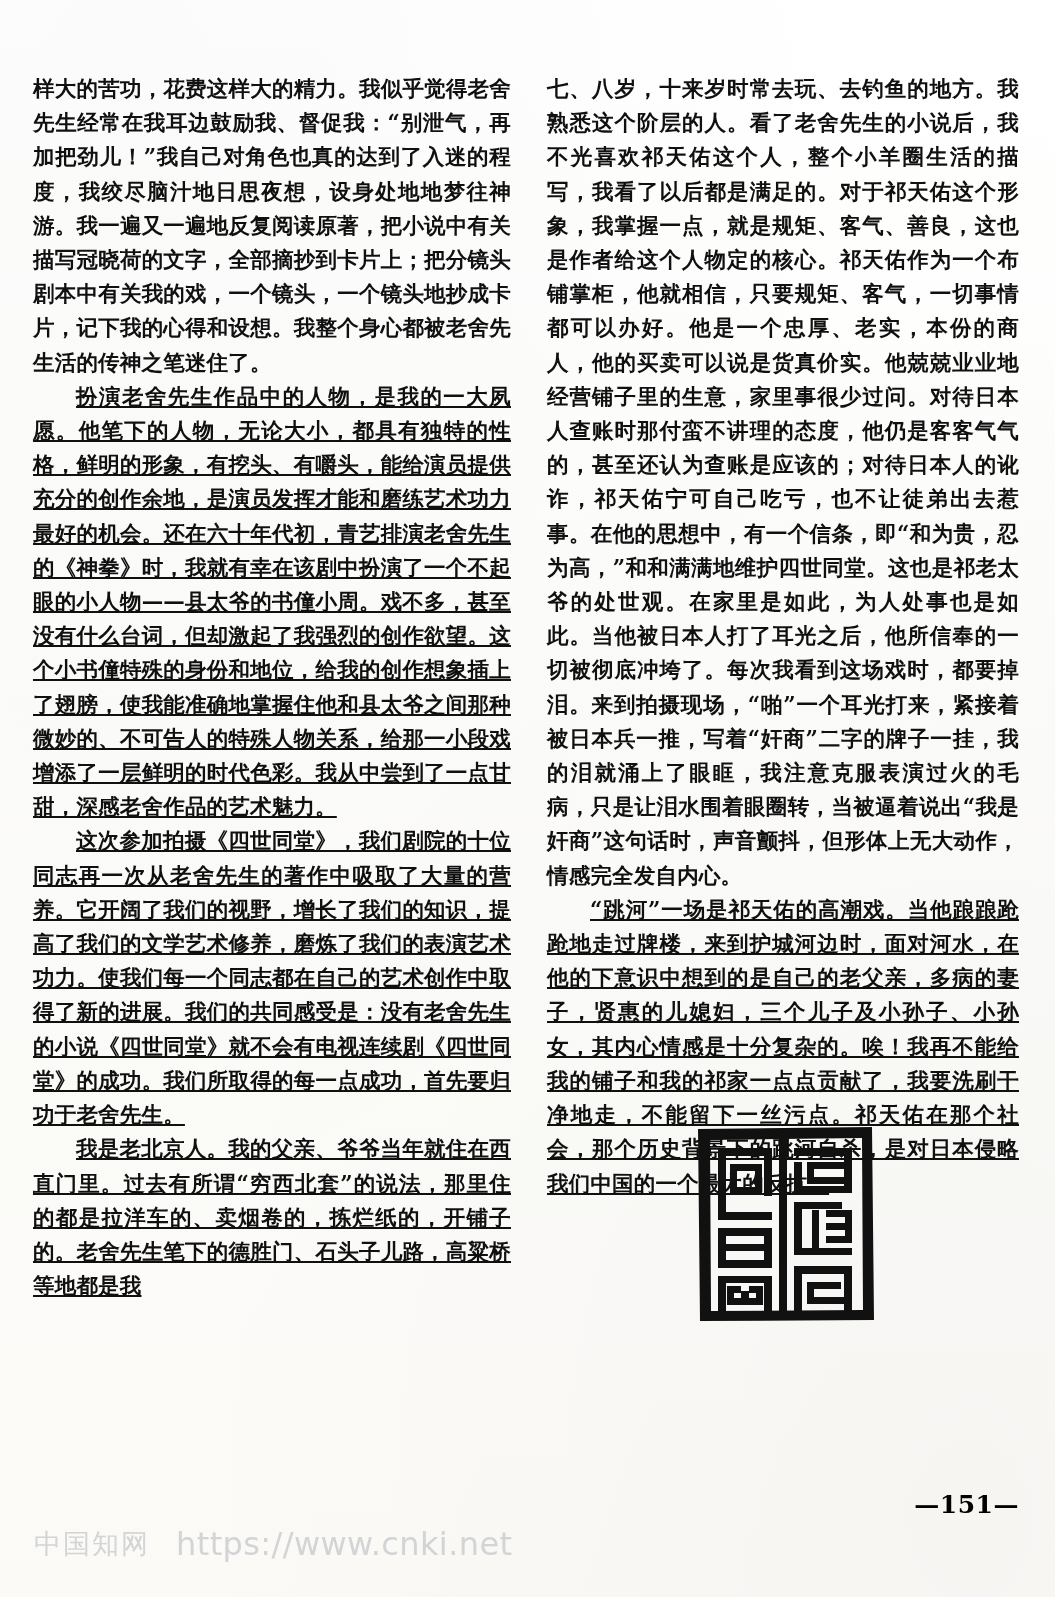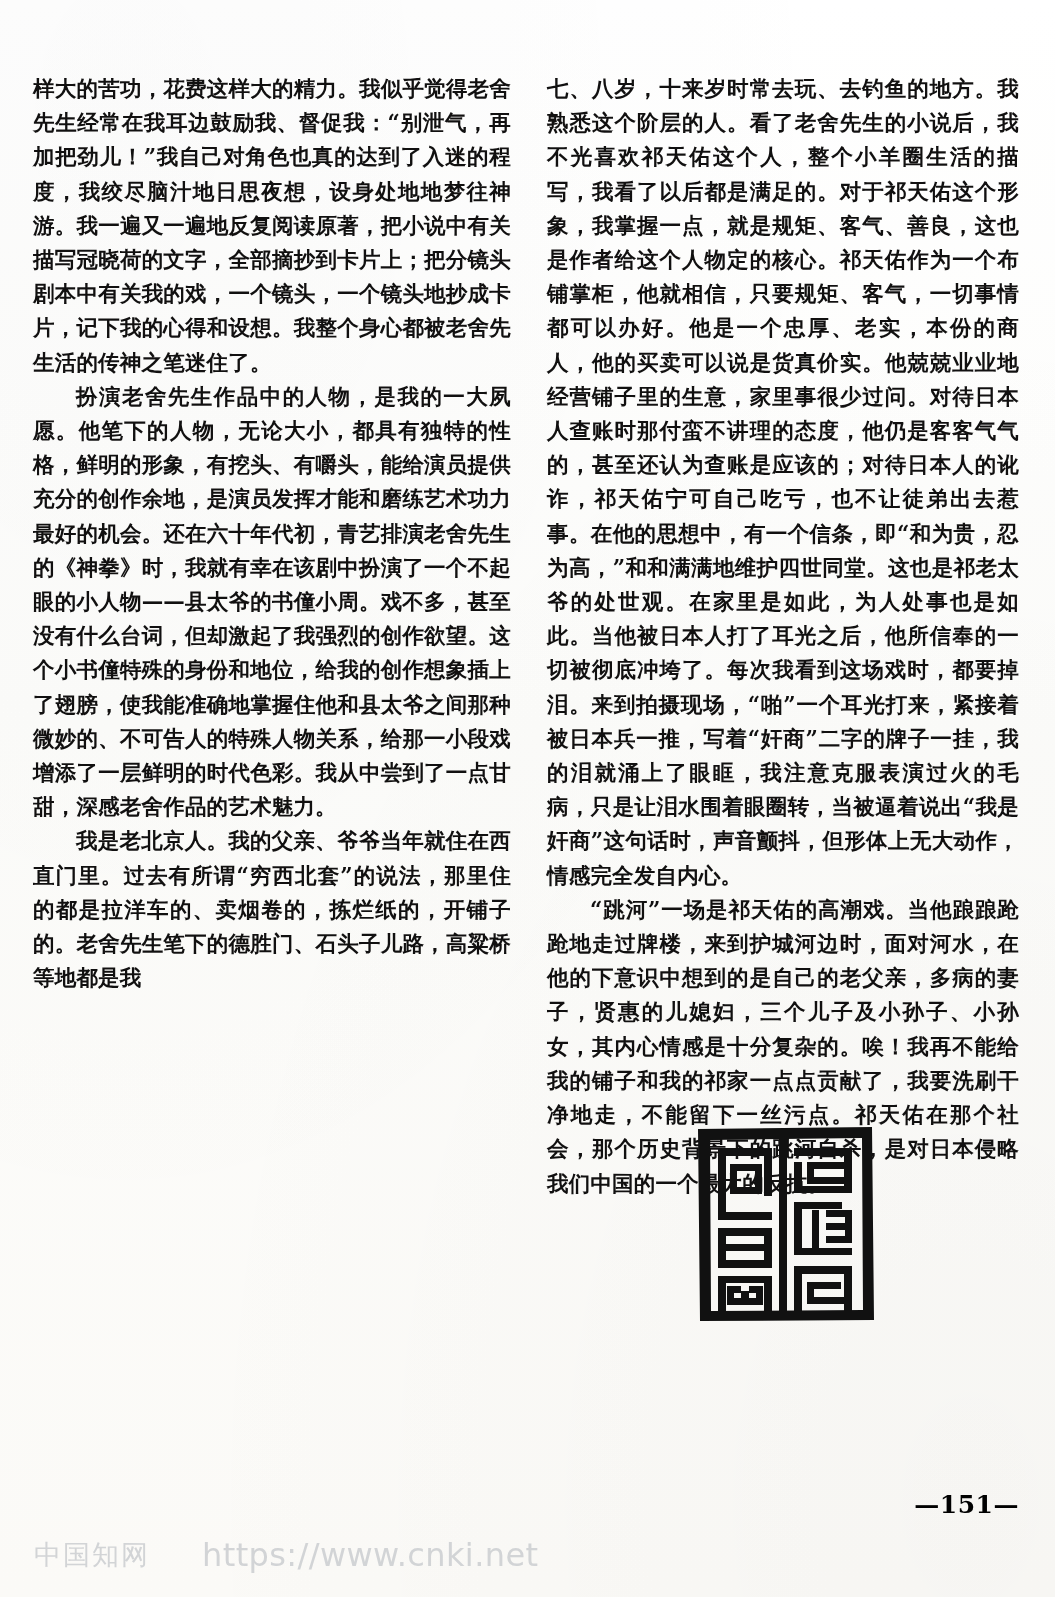--- a/index.html
+++ b/index.html
@@ -53,21 +53,21 @@
     font-size: 21.5px;
     line-height: 34.2px;
     color: #111010;
     text-align: justify;
     text-align-last: left;
     text-justify: inter-character;
     font-weight: 600;
     letter-spacing: 0.2px;
     word-break: break-all;
   }
-  p.body-para.indent { text-indent: 2em; }
+  p.body-para.indent { text-indent: 2em; text-decoration: underline; }
 
   .section-title {
     margin: 40px 0 0 0;
     padding-left: 74px;
     font-family: "DejaVu Sans", "Liberation Sans", sans-serif;
     font-size: 21px;
     font-weight: 700;
     color: #0d0d0d;
     letter-spacing: 1px;
     line-height: 34px;
@@ -103,24 +103,24 @@
     font-size: 25px;
     font-weight: 700;
     color: #000000;
     letter-spacing: 0.5px;
   }
 
   
   .watermark {
     position: absolute;
     left: 34px;
-    bottom: 23px;
+    bottom: 34px;
     display: flex;
     align-items: center;
-    gap: 52px;
+    gap: 26px;
     color: #d2d4d6;
     user-select: none;
   }
   .watermark .wm-cn {
     font-family: "DejaVu Sans", "Liberation Sans", sans-serif;
     font-size: 27px;
     letter-spacing: 2px;
   }
   .watermark .wm-url {
     font-family: "DejaVu Sans", "Liberation Sans", sans-serif;
@@ -135,20 +135,21 @@
   <div class="paper-grain"></div>
 
   <div class="columns">
 
     <div class="col col-left">
 
       <p class="body-para">样大的苦功，花费这样大的精力。我似乎觉得老舍先生经常在我耳边鼓励我、督促我：“别泄气，再加把劲儿！”我自己对角色也真的达到了入迷的程度，我绞尽脑汁地日思夜想，设身处地地梦往神游。我一遍又一遍地反复阅读原著，把小说中有关描写冠晓荷的文字，全部摘抄到卡片上；把分镜头剧本中有关我的戏，一个镜头，一个镜头地抄成卡片，记下我的心得和设想。我整个身心都被老舍先生活的传神之笔迷住了。</p>
 
       <p class="body-para indent">扮演老舍先生作品中的人物，是我的一大夙愿。他笔下的人物，无论大小，都具有独特的性格，鲜明的形象，有挖头、有嚼头，能给演员提供充分的创作余地，是演员发挥才能和磨练艺术功力最好的机会。还在六十年代初，青艺排演老舍先生的《神拳》时，我就有幸在该剧中扮演了一个不起眼的小人物——县太爷的书僮小周。戏不多，甚至没有什么台词，但却激起了我强烈的创作欲望。这个小书僮特殊的身份和地位，给我的创作想象插上了翅膀，使我能准确地掌握住他和县太爷之间那种微妙的、不可告人的特殊人物关系，给那一小段戏增添了一层鲜明的时代色彩。我从中尝到了一点甘甜，深感老舍作品的艺术魅力。</p>
 
+      <p class="body-para indent">这次参加拍摄《四世同堂》，我们剧院的十位同志再一次从老舍先生的著作中吸取了大量的营养。它开阔了我们的视野，增长了我们的知识，提高了我们的文学艺术修养，磨炼了我们的表演艺术功力。使我们每一个同志都在自己的艺术创作中取得了新的进展。我们的共同感受是：没有老舍先生的小说《四世同堂》就不会有电视连续剧《四世同堂》的成功。我们所取得的每一点成功，首先要归功于老舍先生。</p>
 
 
 
 
       <p class="body-para indent">我是老北京人。我的父亲、爷爷当年就住在西直门里。过去有所谓“穷西北套”的说法，那里住的都是拉洋车的、卖烟卷的，拣烂纸的，开铺子的。老舍先生笔下的德胜门、石头子儿路，高粱桥等地都是我</p>
     </div>
 
     <div class="col col-right">
 
       <p class="body-para">七、八岁，十来岁时常去玩、去钓鱼的地方。我熟悉这个阶层的人。看了老舍先生的小说后，我不光喜欢祁天佑这个人，整个小羊圈生活的描写，我看了以后都是满足的。对于祁天佑这个形象，我掌握一点，就是规矩、客气、善良，这也是作者给这个人物定的核心。祁天佑作为一个布铺掌柜，他就相信，只要规矩、客气，一切事情都可以办好。他是一个忠厚、老实，本份的商人，他的买卖可以说是货真价实。他兢兢业业地经营铺子里的生意，家里事很少过问。对待日本人查账时那付蛮不讲理的态度，他仍是客客气气的，甚至还认为查账是应该的；对待日本人的讹诈，祁天佑宁可自己吃亏，也不让徒弟出去惹事。在他的思想中，有一个信条，即“和为贵，忍为高，”和和满满地维护四世同堂。这也是祁老太爷的处世观。在家里是如此，为人处事也是如此。当他被日本人打了耳光之后，他所信奉的一切被彻底冲垮了。每次我看到这场戏时，都要掉泪。来到拍摄现场，“啪”一个耳光打来，紧接着被日本兵一推，写着“奸商”二字的牌子一挂，我的泪就涌上了眼眶，我注意克服表演过火的毛病，只是让泪水围着眼圈转，当被逼着说出“我是奸商”这句话时，声音颤抖，但形体上无大动作，情感完全发自内心。</p>

